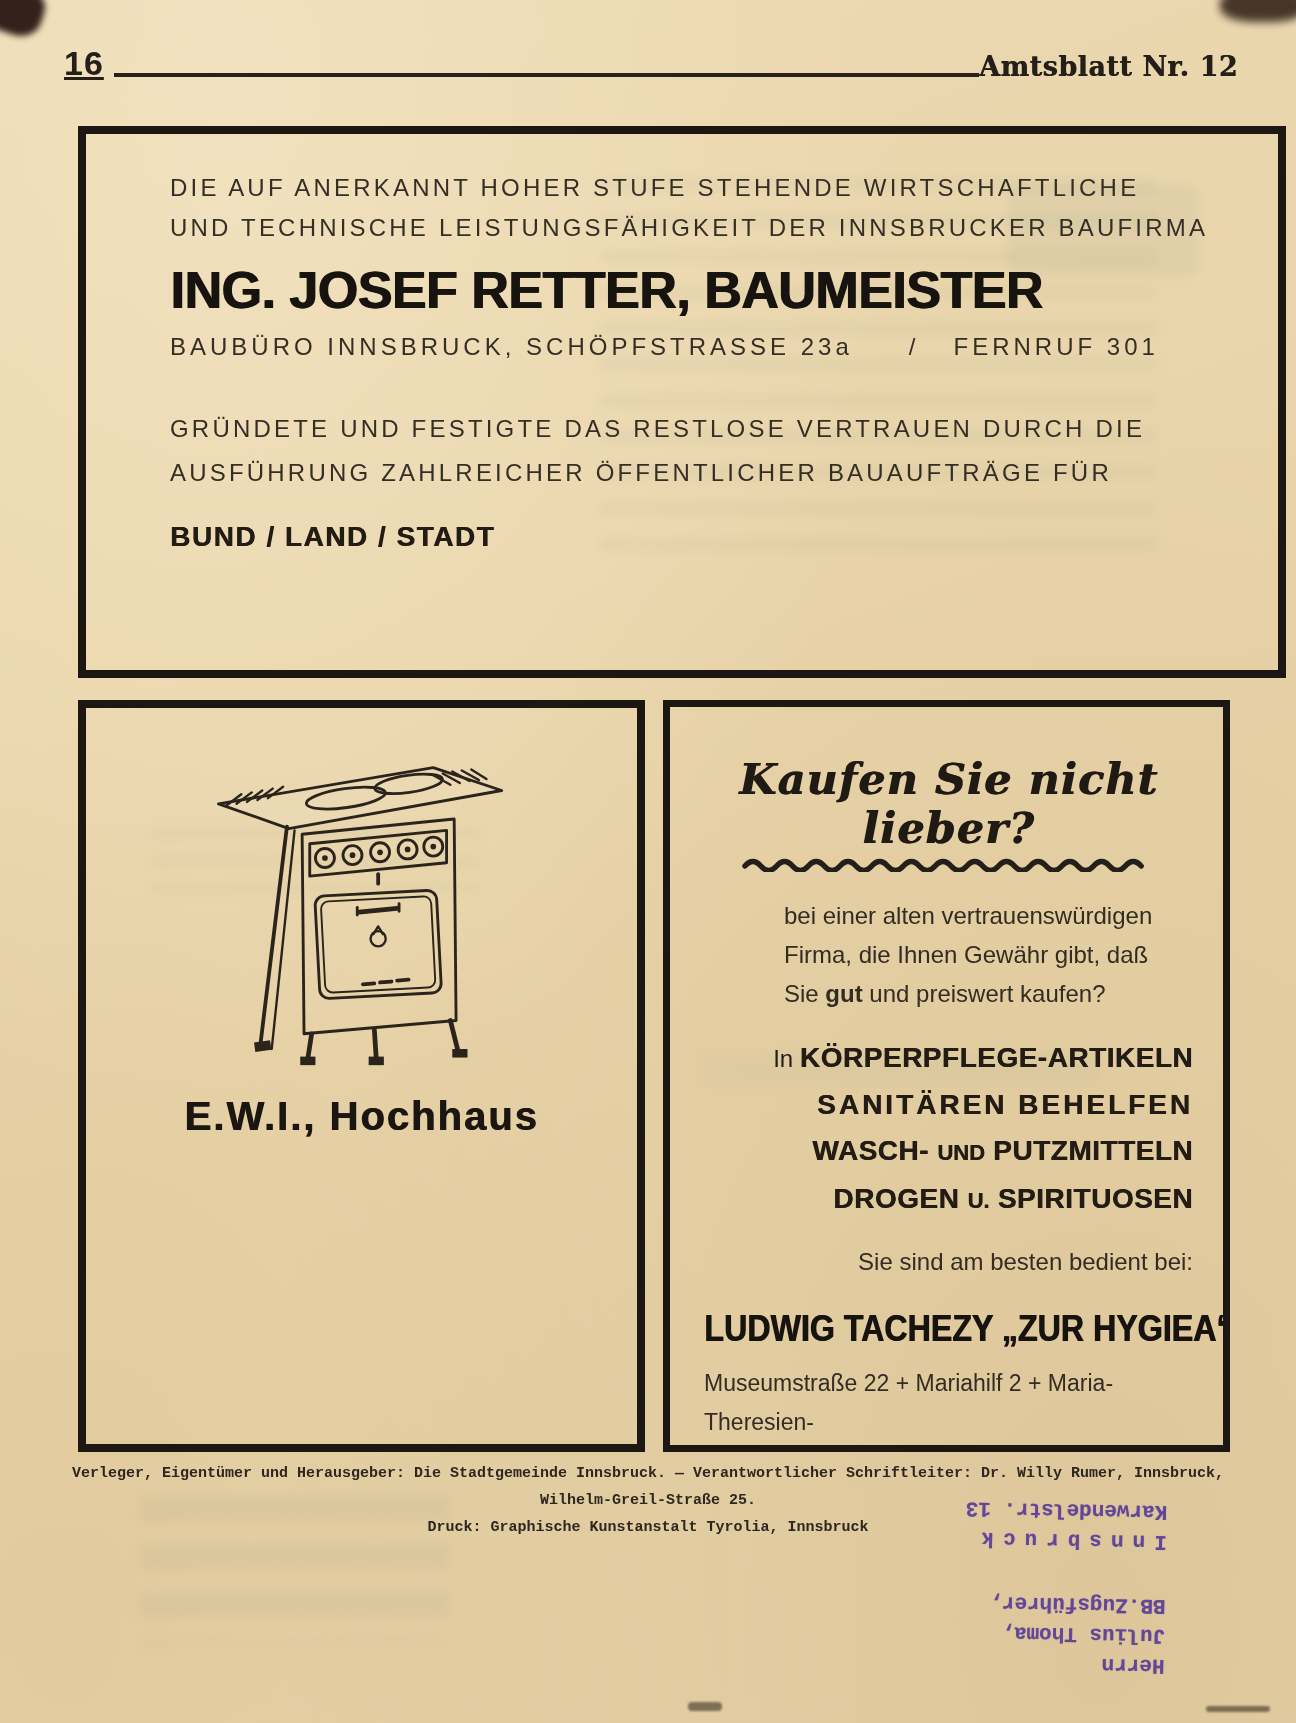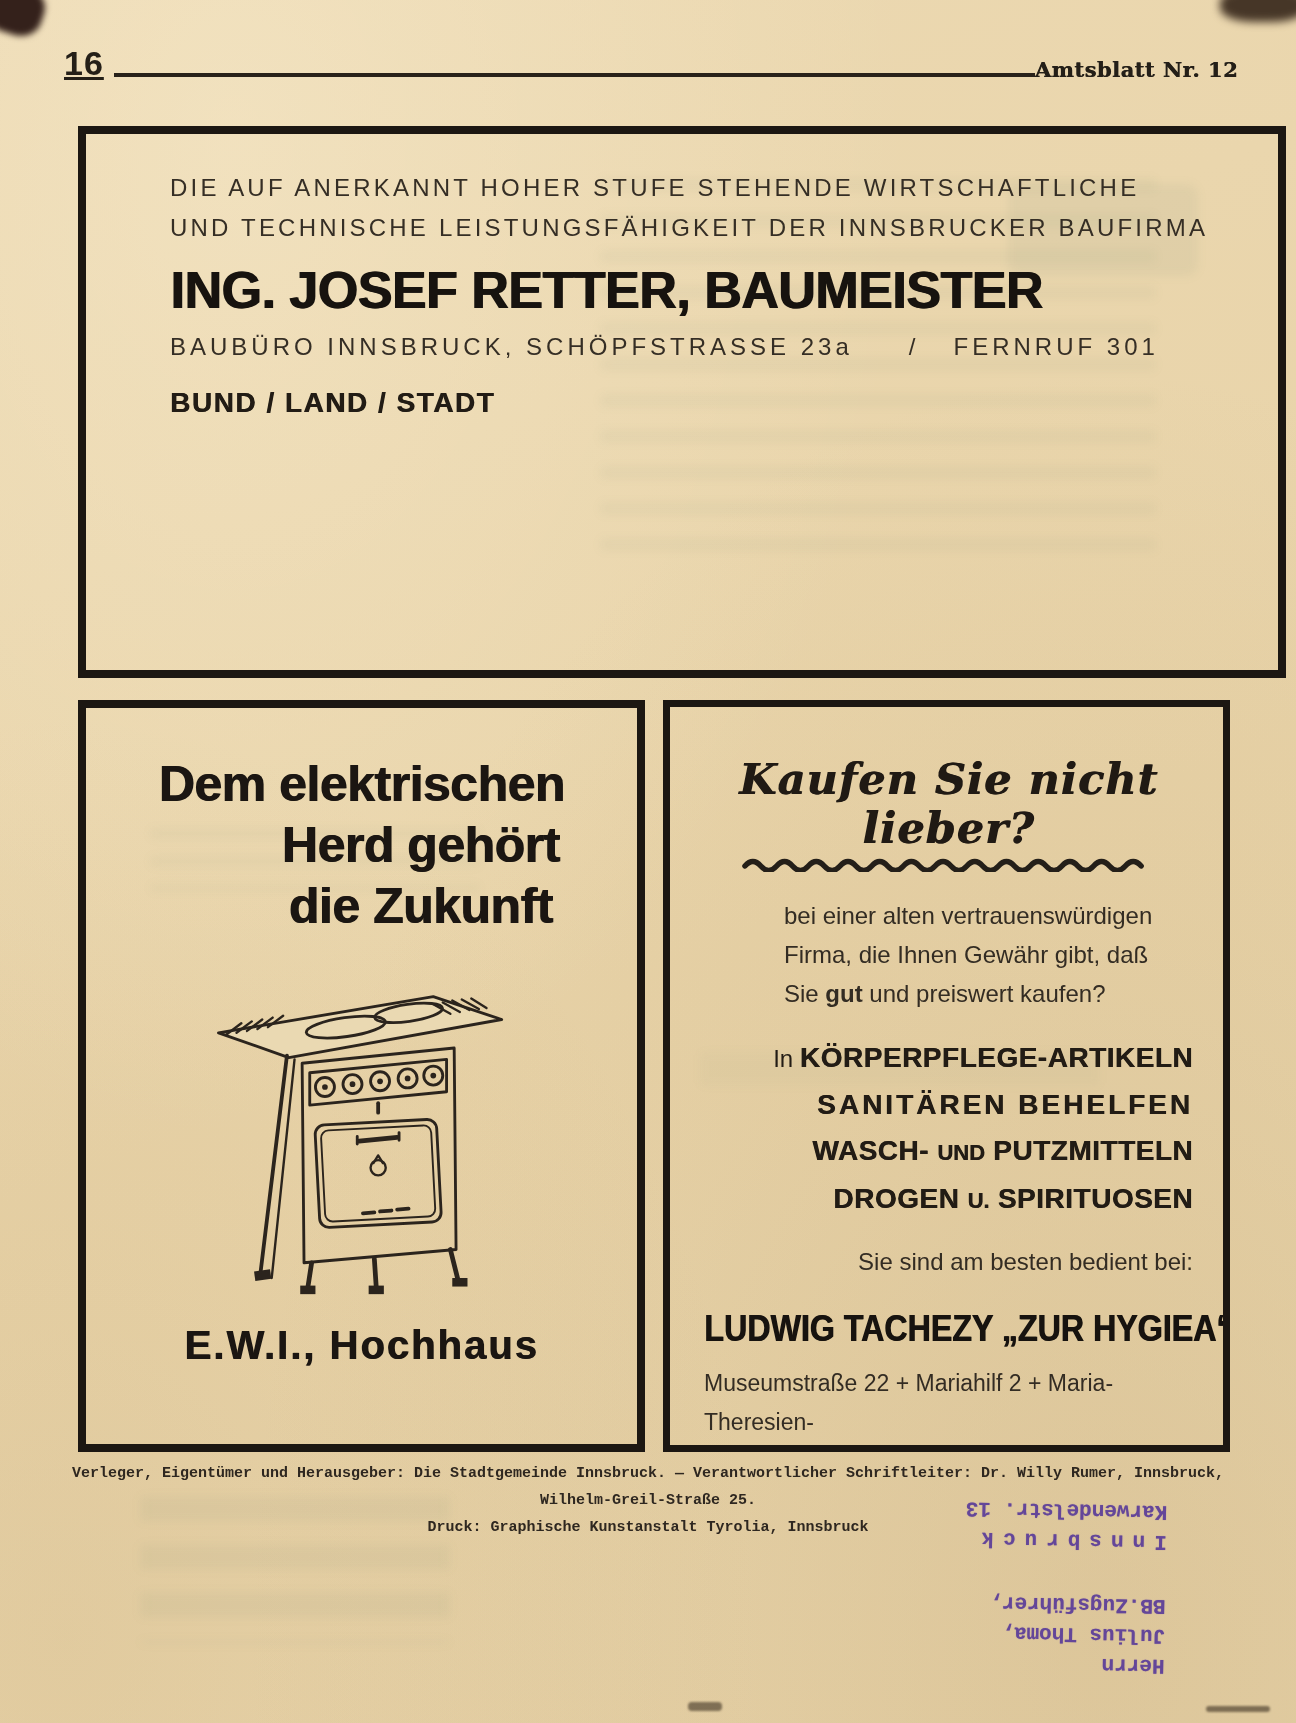--- a/index.html
+++ b/index.html
@@ -26,21 +26,21 @@
   .g1{left:600px;top:178px;width:556px;height:392px;background:repeating-linear-gradient(180deg, rgba(110,130,104,.11) 0 13px, transparent 13px 36px);}
   .g2{left:1008px;top:184px;width:190px;height:92px;background:rgba(118,138,112,.16);border-radius:10px;}
   .g3{left:150px;top:828px;width:330px;height:64px;background:repeating-linear-gradient(180deg, rgba(110,130,104,.10) 0 11px, transparent 11px 28px);}
   .g4{left:140px;top:1496px;width:310px;height:148px;background:repeating-linear-gradient(180deg, rgba(112,132,106,.13) 0 26px, transparent 26px 48px);}
   .g5{left:700px;top:1052px;width:400px;height:34px;background:rgba(115,135,110,.08);}
 
   
   .masthead{position:absolute;left:64px;right:58px;top:46px;display:flex;align-items:flex-end;}
   .page-num{font-size:34px;font-weight:bold;letter-spacing:1px;color:#241f18;line-height:1;text-decoration:underline;}
   .head-rule{flex:1;border-bottom:4px solid #29221a;margin:0 0 3px 10px;}
-  .masthead-title{font-family:"DejaVu Serif", serif;font-weight:bold;font-size:21px;color:#241f18;line-height:1;letter-spacing:0.5px;text-shadow:.5px 0 0 currentColor;}
+  .masthead-title{font-family:"DejaVu Serif", serif;font-weight:bold;font-size:27px;color:#241f18;line-height:1;letter-spacing:0.5px;text-shadow:.5px 0 0 currentColor;}
 
   
   .box-top{position:absolute;left:78px;top:126px;width:1208px;height:552px;border:8px solid #1c1712;box-sizing:border-box;padding:34px 56px 0 84px;}
   .tracked{font-size:24px;letter-spacing:3.2px;line-height:40px;color:#352e25;}
   .trades{margin-top:50px;}
   .retter-title{margin:14px 0 0 0;font-size:52px;font-weight:bold;letter-spacing:-0.5px;color:#17130f;line-height:1.1;text-shadow:1.2px 0 0 currentColor;white-space:nowrap;}
   .addr-row{margin-top:14px;display:flex;align-items:baseline;font-size:24px;letter-spacing:4px;color:#352e25;}
   .addr-sep{margin:0 34px 0 56px;}
   .body2{margin-top:46px;line-height:44px;}
   .clients{margin:26px 0 0 0;text-align:left;font-size:28px;font-weight:bold;letter-spacing:1.5px;color:#221c15;text-shadow:.6px 0 0 currentColor;}
@@ -97,29 +97,28 @@
     <div class="tracked">
       <div>DIE AUF ANERKANNT HOHER STUFE STEHENDE WIRTSCHAFTLICHE</div>
       <div>UND TECHNISCHE LEISTUNGSFÄHIGKEIT DER INNSBRUCKER BAUFIRMA</div>
     </div>
     <h1 class="retter-title">ING. JOSEF RETTER, BAUMEISTER</h1>
     <div class="addr-row">
       <span>BAUBÜRO INNSBRUCK, SCHÖPFSTRASSE 23a</span>
       <span class="addr-sep">/</span>
       <span>FERNRUF 301</span>
     </div>
+    <div class="tracked body2">
+      <div>GRÜNDETE UND FESTIGTE DAS RESTLOSE VERTRAUEN DURCH DIE</div>
+      <div>AUSFÜHRUNG ZAHLREICHER ÖFFENTLICHER BAUAUFTRÄGE FÜR</div>
+    </div>
     <div class="clients">BUND / LAND / STADT</div>
   </section>
 
   <section class="box-left">
-    <div class="ewi-head">
-      <div class="l1">Dem elektrischen</div>
-      <div class="ewi-sub">Herd gehört</div>
-      <div class="ewi-sub">die Zukunft</div>
-    </div>
     <svg class="stove" viewBox="0 0 330 362" width="314" height="344" aria-hidden="true">
       <g stroke="#2b241d" fill="none" stroke-width="3" stroke-linecap="round" stroke-linejoin="round">
         <polygon points="14,84 240,46 312,70 88,110" fill="#ead9b2"></polygon>
         <path d="M22 86 L38 74 M33 84 L49 72 M44 82 L60 70 M55 80 L71 68 M66 78 L82 66" stroke-width="2.5"></path>
         <path d="M240 54 L258 64 M250 52 L268 62 M260 50 L278 60 M270 49 L288 59 M280 48 L296 58" stroke-width="2.5"></path>
         <ellipse cx="148" cy="78" rx="42" ry="10" transform="rotate(-8 148 78)"></ellipse>
         <ellipse cx="214" cy="63" rx="36" ry="9" transform="rotate(-8 214 63)"></ellipse>
         <path d="M86 108 L58 338" stroke-width="4"></path>
         <path d="M94 112 L70 342" stroke-width="2.5"></path>
         <rect x="52" y="334" width="17" height="10" fill="#2b241d" stroke="none" transform="rotate(-8 60 339)"></rect>

